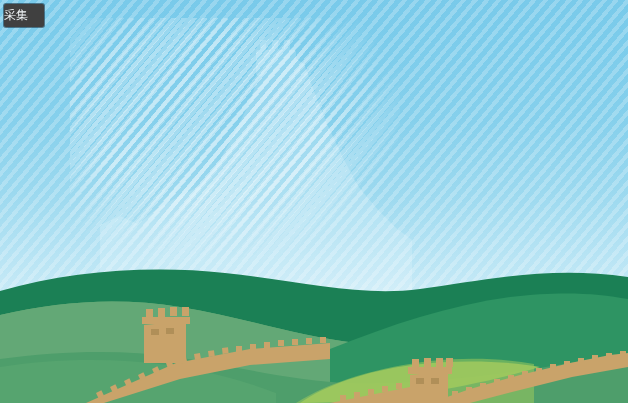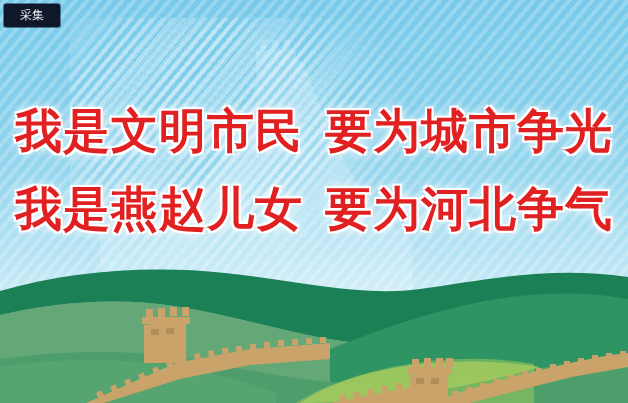--- a/index.html
+++ b/index.html
@@ -108,27 +108,27 @@
        0 0 8px rgba(255,255,255,0.9),
        0 0 14px rgba(255,255,255,0.6);
   }
   .gap { display: inline-block; width: 22px; }
 
   
   .capture-btn {
     position: absolute;
     left: 4px;
     top: 4px;
-    width: 56px;
+    width: 40px;
     height: 23px;
-    background: #0f172a;
+    background: #404040;
     color: #F2F6F8;
     font-size: 12px;
     line-height: 23px;
-    text-align: center;
+    text-align: left;
     border-radius: 2px;
     box-shadow: 0 0 0 1px rgba(20,40,55,0.55);
     z-index: 20;
     cursor: pointer;
     user-select: none;
   }
 </style>
 </head>
 <body>
 
@@ -246,20 +246,16 @@
       <g>
         <rect x="340" y="132" width="6" height="6"></rect>
         <rect x="354" y="129" width="6" height="6"></rect>
         <rect x="368" y="126" width="6" height="6"></rect>
         <rect x="382" y="123" width="6" height="6"></rect>
         <rect x="396" y="120" width="6" height="6"></rect>
       </g>
     </g>
   </svg>
 
-  <div class="slogan-block">
-    <div class="slogan-line"><span>我是文明市民</span><span class="gap"></span><span>要为城市争光</span></div>
-    <div class="slogan-line"><span>我是燕赵儿女</span><span class="gap"></span><span>要为河北争气</span></div>
-  </div>
 
   <div class="capture-btn">采集</div>
 
 </div>
 
 </body></html>

